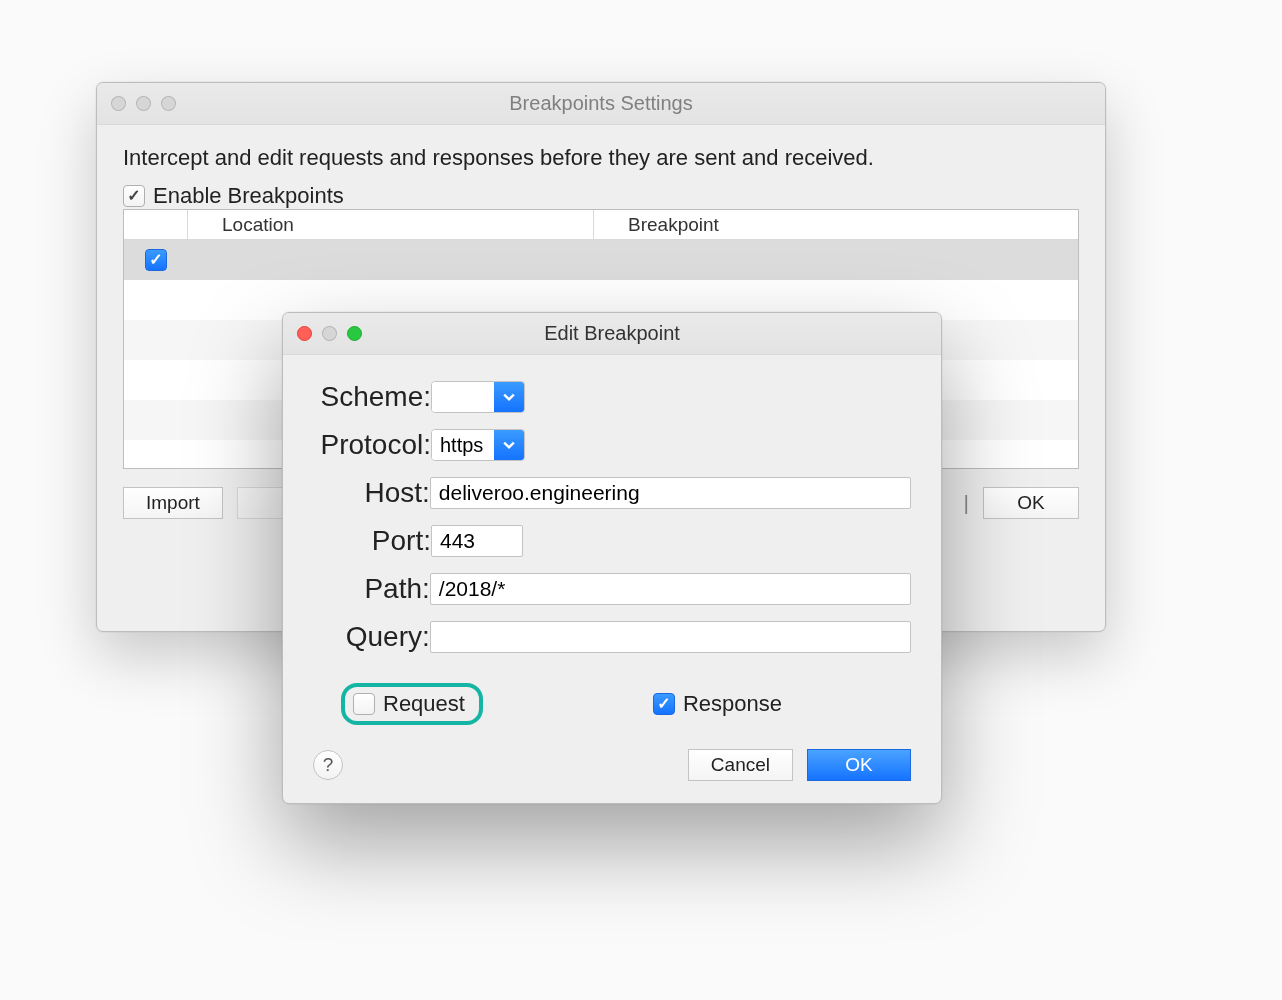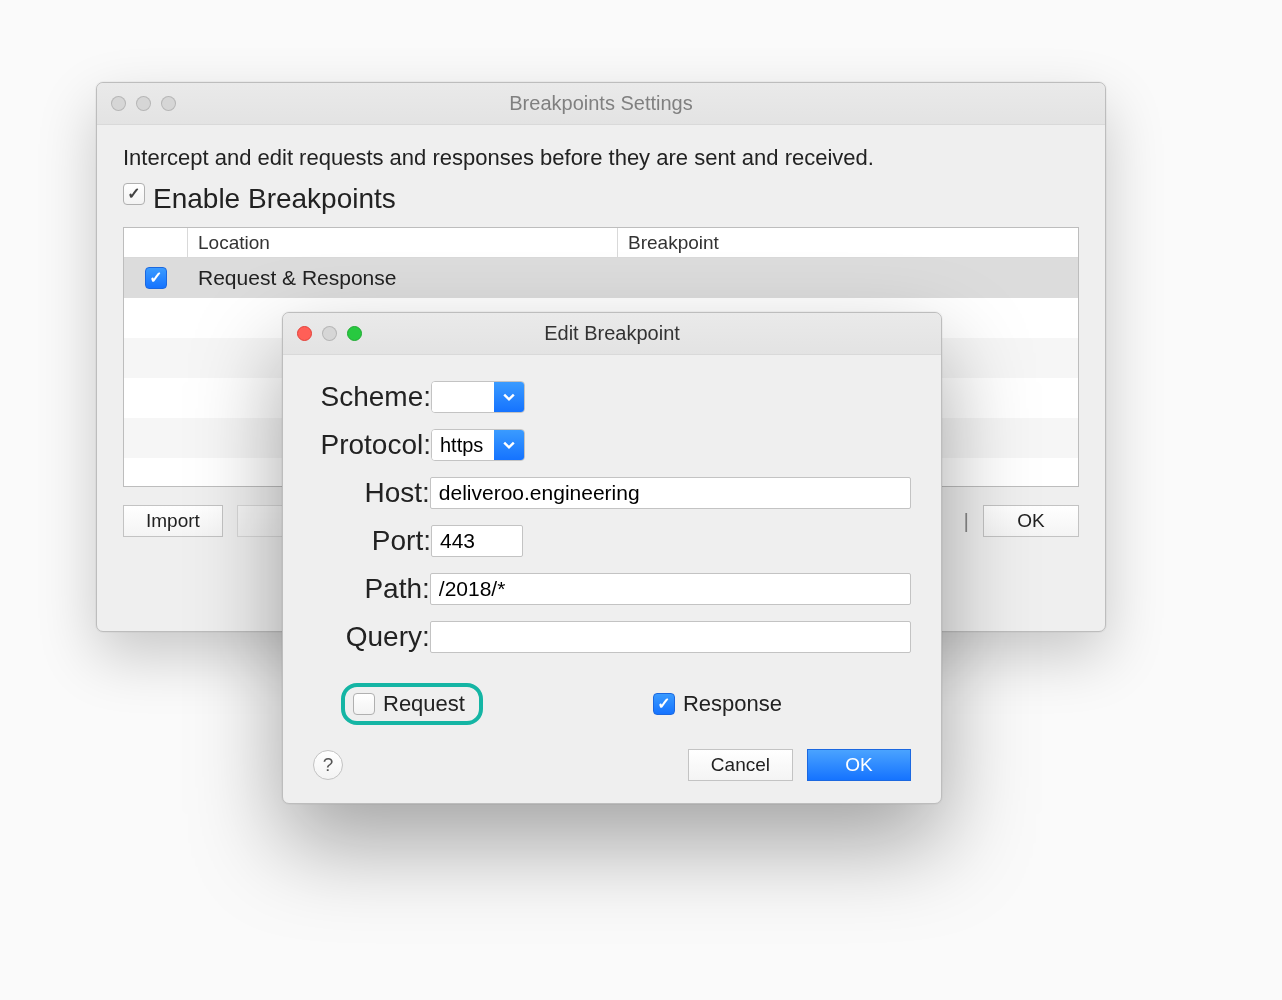--- a/index.html
+++ b/index.html
@@ -57,21 +57,21 @@
   .dot { width:15px; height:15px; border-radius:50%; border:1px solid rgba(0,0,0,0.15); background:#d6d6d6; }
   .dot.red    { background:#ff5f57; border-color:#e34038; }
   .dot.green  { background:#28c940; border-color:#1faa32; }
   .title-text {
     position:absolute; left:0; right:0; text-align:center;
     color: var(--text-muted); font-size: 20px;
   }
 
   .win-body { padding: 20px 26px 18px 26px; }
   .intro { font-size:22px; margin-bottom:12px; }
-  .enable-row { display:flex; gap:8px; font-size:28px; margin-bottom:12px; }
+  .enable-row { display:flex; align-items:center; gap:8px; font-size:22px; }
 
   .mac-checkbox {
     width:22px; height:22px; border:1px solid #b0b0b0; border-radius:4px;
     background: linear-gradient(#fff,#f3f3f3);
     display:inline-flex; align-items:center; justify-content:center;
     flex:0 0 auto;
   }
   .mac-checkbox.checked.neutral::after {
     content:"✓"; font-size:16px; line-height:1; color:#444; font-weight:700;
   }
@@ -83,21 +83,21 @@
   }
 
   .list-frame {
     border:1px solid var(--border);
     background:#fff;
     height: 260px;
     overflow:hidden;
   }
   .list-header {
     display:flex; height:30px; background:#fff; border-bottom:1px solid var(--border-light);
-    font-size:19px; color:#333;
+    font-size:19px; color:#333;gap:24px;
   }
   .lh-check { width:64px; border-right:1px solid var(--border-light); }
   .lh-loc   { flex:1; padding:4px 10px; border-right:1px solid var(--border-light); }
   .lh-bp    { width:460px; padding:4px 10px; }
   .list-row { display:flex; height:40px; align-items:center; font-size:21px; }
   .list-row.sel { background: var(--row-sel); }
   .list-row.alt { background: var(--row-alt); }
   .lr-check { width:64px; display:flex; justify-content:center; }
   .lr-loc   { flex:1; padding:0 10px; white-space:nowrap; overflow:hidden; text-overflow:ellipsis; }
   .lr-bp    { width:460px; padding:0 10px; }
@@ -199,21 +199,20 @@
       <div class="list-frame">
         <div class="list-header">
           <div class="lh-check"></div>
           <div class="lh-loc">Location</div>
           <div class="lh-bp">Breakpoint</div>
         </div>
         <div class="list-row sel">
           <div class="lr-check">
             <span class="mac-checkbox checked blue"></span>
           </div>
-          <div class="lr-bp">Request &amp; Response</div>
         </div>
         <div class="list-row"></div>
         <div class="list-row alt"></div>
         <div class="list-row"></div>
         <div class="list-row alt"></div>
         <div class="list-row"></div>
       </div>
 
       <div class="bottom-buttons">
         <span class="btn">Import</span>

